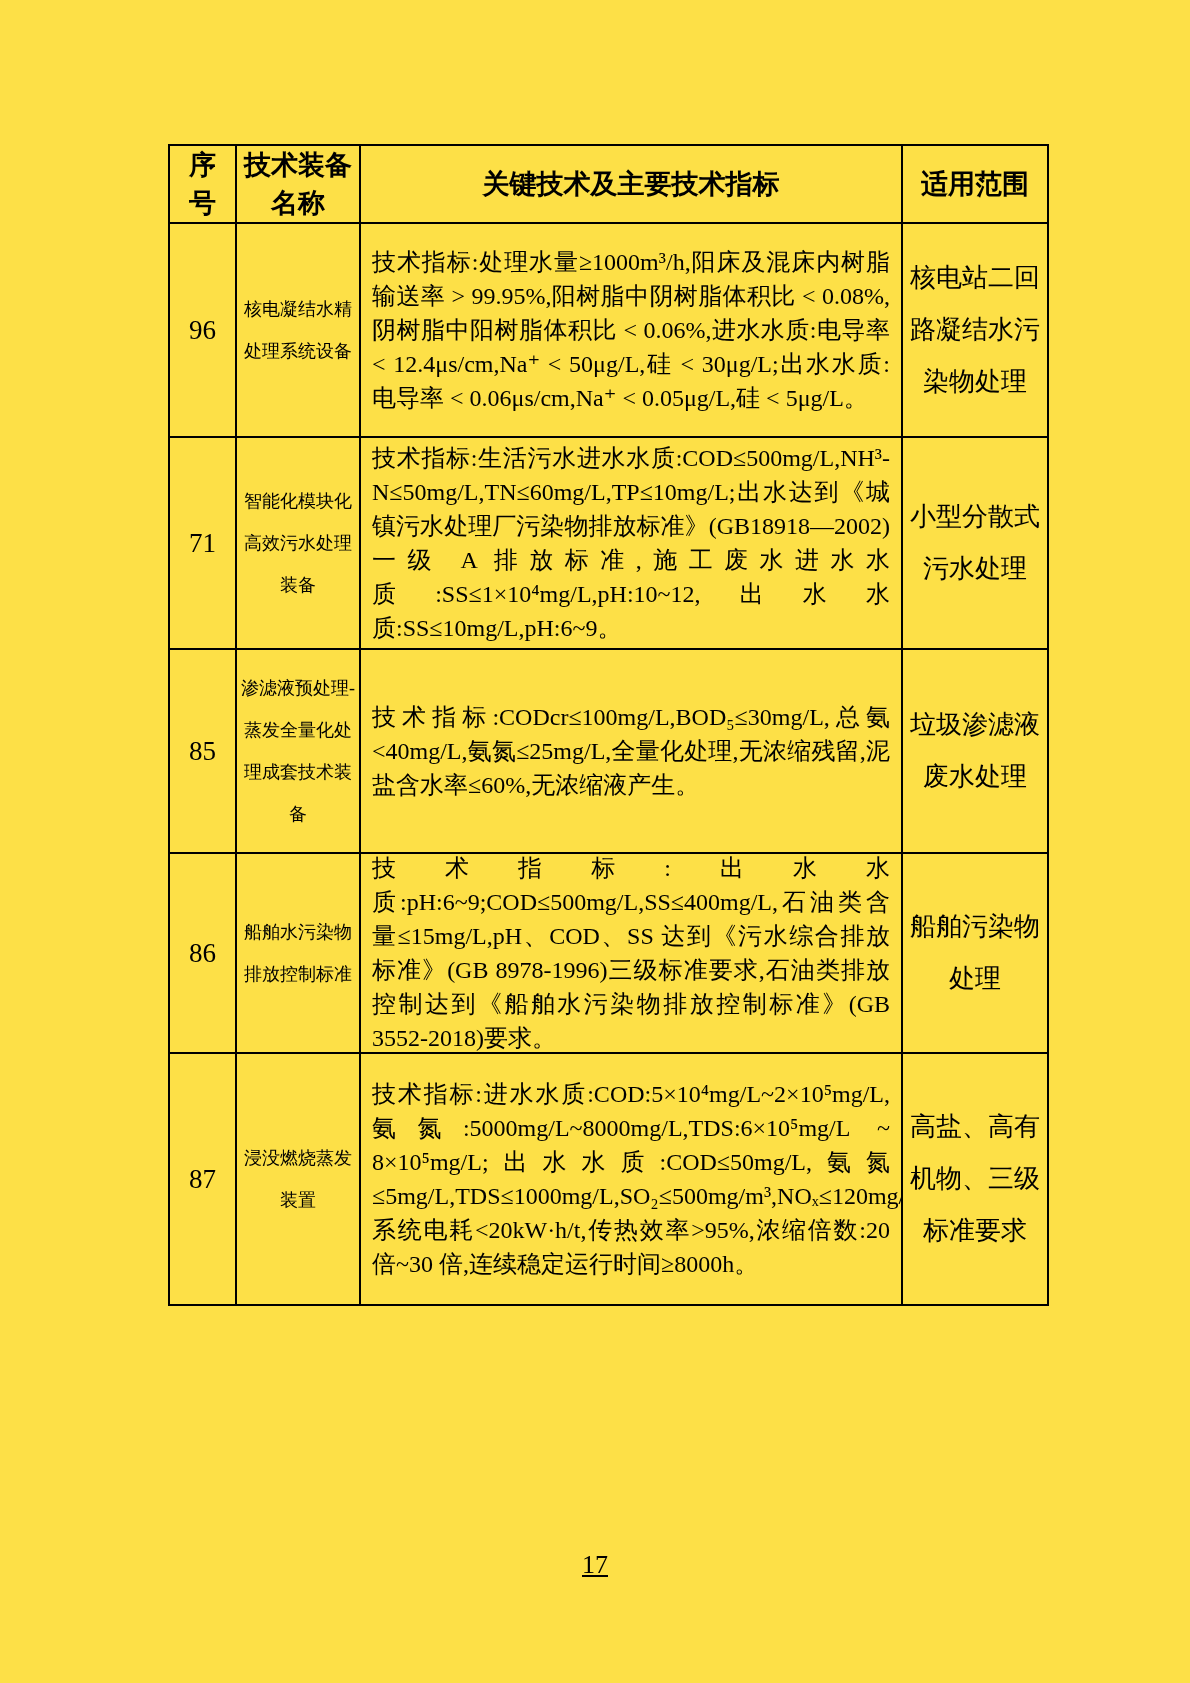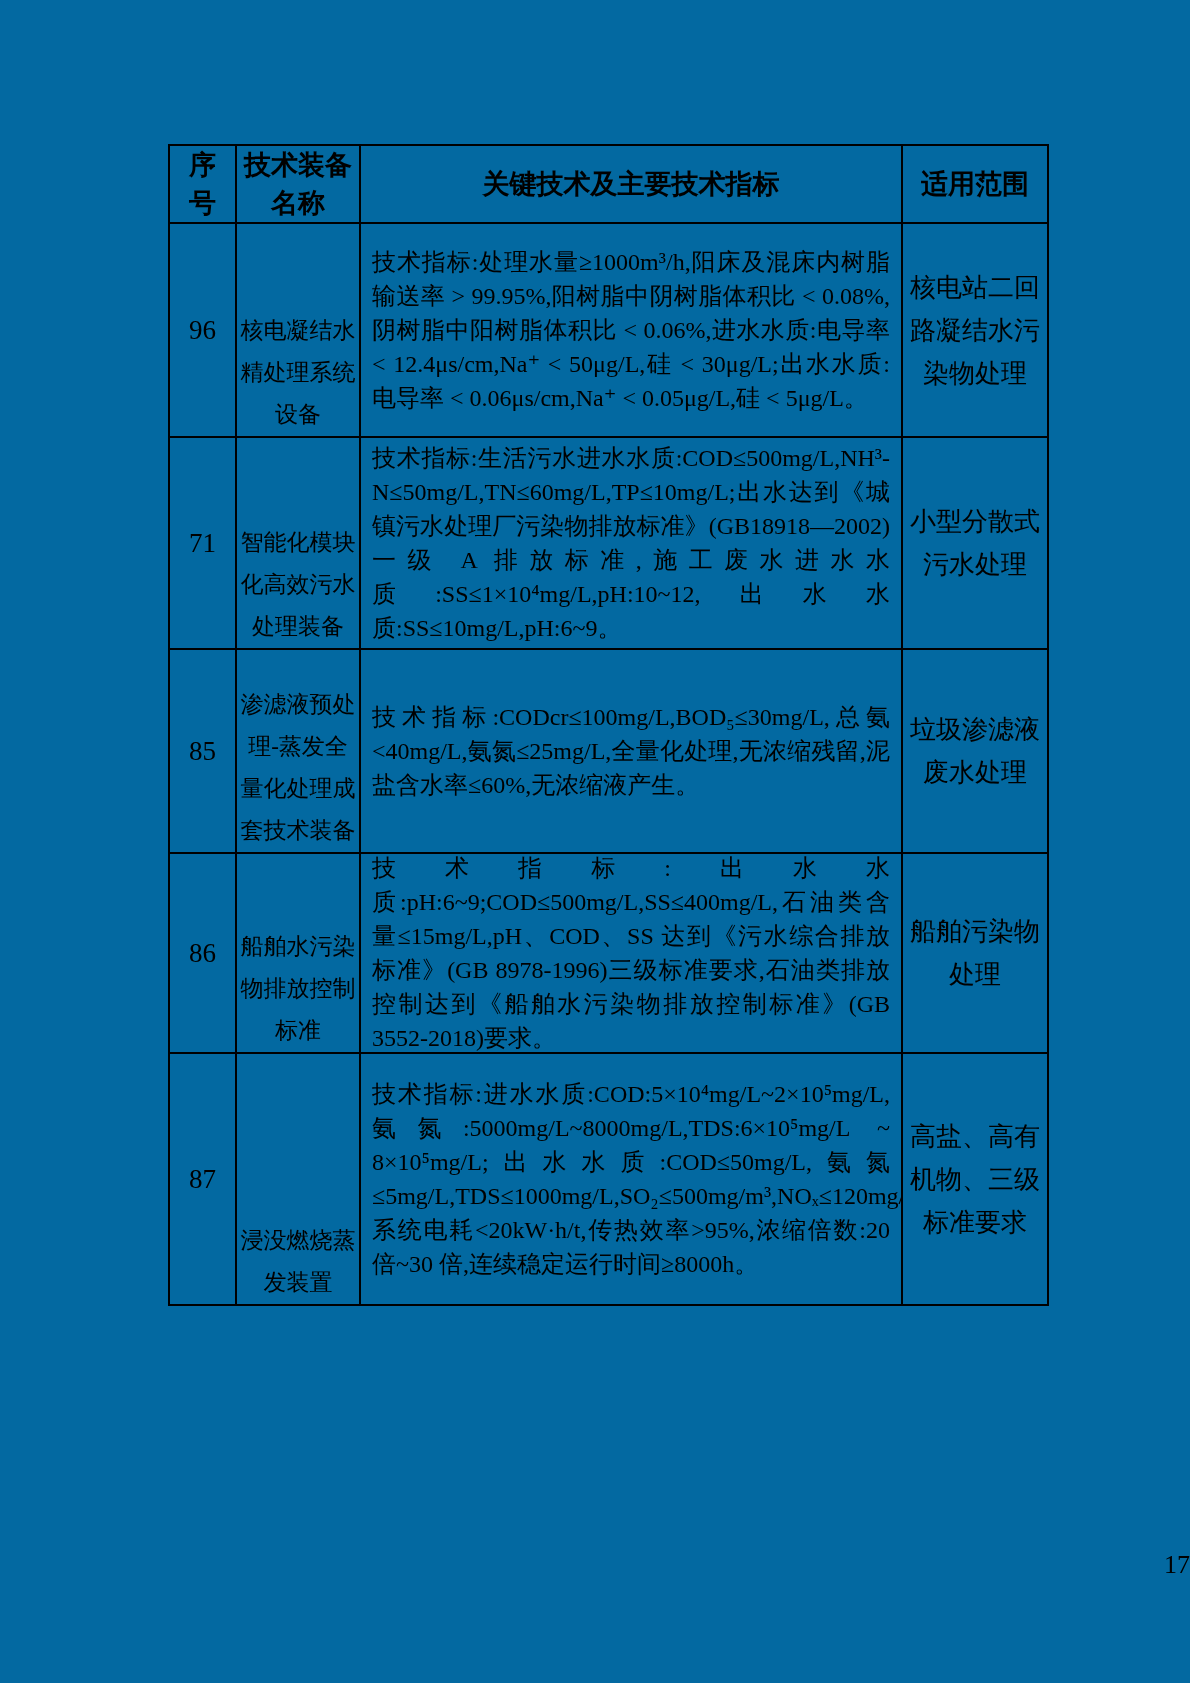--- a/index.html
+++ b/index.html
@@ -1,21 +1,21 @@
 <!DOCTYPE html>
 <html><head>
 <meta charset="utf-8">
 <style>
   html,body { margin:0; padding:0; }
   body {
     width:1190px; height:1683px; background:#ffffff; color:#000;
     font-family:"Liberation Serif","DejaVu Serif",serif;
     -webkit-font-smoothing:antialiased;
   }
-  .page { position:relative; width:1190px; height:1683px; background:#0369a1; overflow:hidden; }
+  .page { position:relative; width:1190px; height:1683px; background:#fde047; overflow:hidden; }
 
   .doc-table {
     position:absolute; left:168px; top:144px;
     display:grid;
     grid-template-columns:65px 124px 542px 146px;
     grid-template-rows:76px 214px 212px 204px 200px 252px;
     border:2px solid #000;
   }
   .cell {
     box-sizing:border-box;
@@ -24,39 +24,38 @@
   }
   .bl { border-left:2px solid #000; }
   .bt { border-top:2px solid #000; }
 
   .hcell { font-weight:bold; font-size:27px; line-height:38px; text-align:center; }
   .hdr-no-inner { display:inline-block; width:30px; }
   .hdr-name-inner { display:inline-block; width:110px; }
 
   .no-cell { font-size:27px; text-align:center; }
   .name-cell {
-    font-size:23px; line-height:42px; text-align:center;
+    font-size:18px; line-height:42px; text-align:center;
     padding:0 2px;
-    align-items:flex-end;
   }
   .spec-cell {
     font-size:24px; line-height:34px;
     text-align:justify; text-align-last:left;
     justify-content:flex-start;
     padding:4px 11px;
   }
   .spec-cell > span { width:100%; }
   .scope-cell {
-    font-size:26px; line-height:43px; text-align:center;
+    font-size:26px; line-height:52px; text-align:center;
     padding:0 5px;
   }
 
   .page-num {
     position:absolute; top:1550px; left:0; width:100%;
-    text-align:right; font-size:26px;
+    text-align:center; font-size:26px;text-decoration:underline;
   }
 </style>
 </head>
 <body>
 
 <div class="page">
 
   <div class="doc-table">
 
     <div class="cell hcell">

